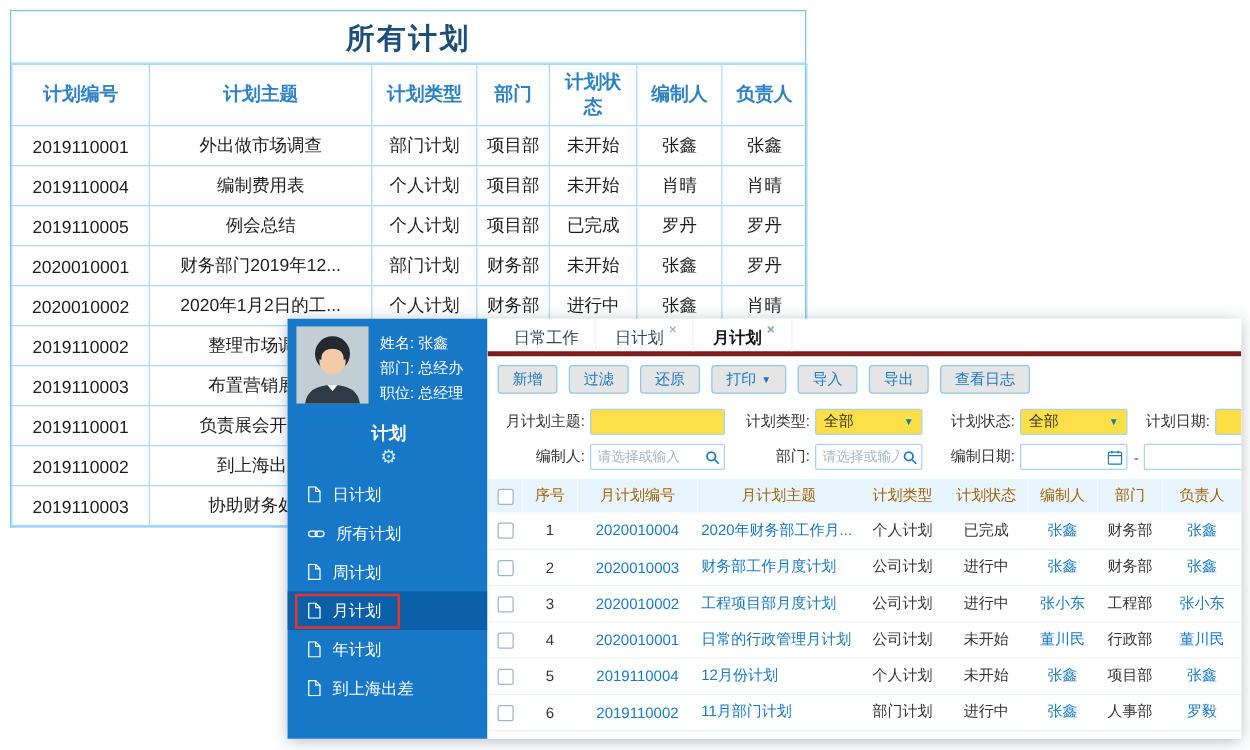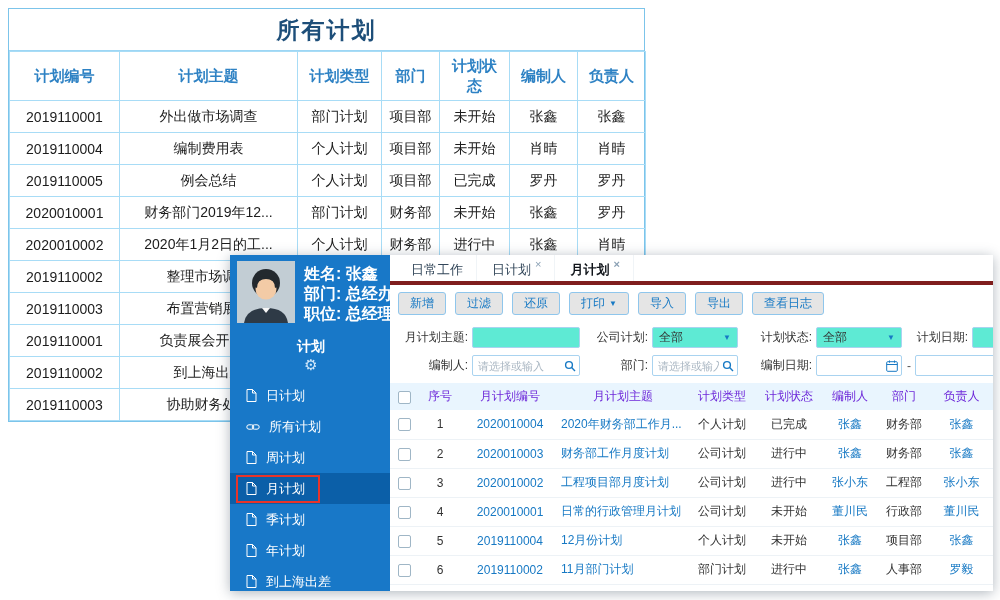--- a/index.html
+++ b/index.html
@@ -19,21 +19,21 @@
 
   
   .app-window { position:absolute; left:230px; top:255px; width:763px; height:336px;
     background:#fff; display:flex; z-index:5; box-shadow:0 2px 12px rgba(30,50,70,.35); }
 
   
   .sidebar { width:160px; flex-shrink:0; background:#1878c8; color:#fff; overflow:hidden; }
   .profile { display:flex; gap:9px; padding:6px 6px 4px 7px; }
   .avatar { width:58px; height:62px; flex-shrink:0; }
   .avatar svg { display:block; width:100%; height:100%; }
-  .profile-info { font-size:16px; line-height:20px; padding-top:3px; white-space:nowrap;font-weight:bold; }
+  .profile-info { font-size:12px; line-height:20px; padding-top:3px; white-space:nowrap; }
   .side-section { display:flex; justify-content:space-between; align-items:center;
     padding:10px 13px 6px 15px; font-size:14px; font-weight:bold;flex-direction:column; }
   .gear { color:#cfe7fb; font-size:15px; font-weight:normal; cursor:pointer; }
   .side-item { display:flex; align-items:center; gap:9px; height:31px; padding-left:16px;
     font-size:13px; cursor:pointer; }
   .side-item.active { background:#0b5fa8; padding-left:6px; }
   .redbox { display:inline-flex; align-items:center; gap:9px; border:2px solid #e8342a;
     padding:3px 13px 3px 8px; }
   .sicon { display:inline-flex; flex-shrink:0; }
 
@@ -49,35 +49,35 @@
   .btn { font-size:12px; color:#1779c4; background:#e5e5e5; border:1px solid #8fc6ec;
     border-radius:3px; height:23px; padding:0 11px; cursor:pointer; white-space:nowrap;
     display:inline-flex; align-items:center; gap:4px; font-family:inherit; }
   .caret { font-size:8px; color:#1779c4; }
 
   .frow { display:flex; align-items:center; height:25px; margin-top:3px; font-size:12px;
     color:#333; padding-left:8px; white-space:nowrap; }
   .flabel { text-align:right; padding-right:4px; flex-shrink:0; }
   .lw74 { width:74px; } .lw62 { width:62px; margin-left:10px; }
   .lw68 { width:68px; margin-left:10px; } .lw60 { width:62px; margin-left:8px; }
-  .fin { height:21px; border:1px solid #a9d3f0; border-radius:2px; background:#5eead4;
+  .fin { height:21px; border:1px solid #a9d3f0; border-radius:2px; background:#fde047;
     flex-shrink:0; }
   .tin { width:108px; font-size:12px; padding:0 5px; font-family:inherit; color:#333; }
   .sel { width:86px; display:flex; align-items:center; justify-content:space-between;
     padding:0 6px; cursor:pointer; color:#333; }
   .inwrap { position:relative; display:flex; align-items:center; flex-shrink:0; }
   .inwrap input { height:21px; border:1px solid #a9d3f0; border-radius:2px;
     padding:0 18px 0 5px; font-size:11px; font-family:inherit; color:#333; }
   .inwrap input::placeholder { color:#a9b6c2; }
   .w108 input { width:108px; } .w86 input { width:86px; }
   .inicon { position:absolute; right:4px; display:inline-flex; cursor:pointer; }
   .dash { margin:0 4px 0 5px; color:#555; }
 
   .app-table { width:603px; border-collapse:collapse; table-layout:fixed; margin-top:5px; }
-  .app-table th { background:#e9f5fe; color:#6d28d9; font-size:12px; font-weight:normal;
+  .app-table th { background:#e9f5fe; color:#a16207; font-size:12px; font-weight:normal;
     height:27px; white-space:nowrap; overflow:hidden; }
   .app-table td { height:29px; font-size:12px; color:#333; text-align:center;
     border-bottom:1px solid #edf2f6; overflow:hidden; white-space:nowrap; }
   .app-table td.subj { text-align:left; padding-left:3px; }
   a.lnk { color:#1779c4; text-decoration:none; cursor:pointer; }
   .cb { display:inline-block; width:13px; height:13px; border:1px solid #9fb6c6;
     border-radius:2px; background:#fff; vertical-align:middle; cursor:pointer; }
 </style>
 </head>
 <body>
@@ -265,29 +265,20 @@
           <span>月计划</span>
         </span>
       </div>
       <div class="side-item">
         <span class="sicon">
             <svg width="11" height="13" viewBox="0 0 11 13">
               <path d="M1 .5h5.5L10 4v8.5H1z" fill="none" stroke="#fff"></path>
               <path d="M6.5 .5V4H10" fill="none" stroke="#fff"></path>
             </svg>
           </span>
-        <span>季计划</span>
-      </div>
-      <div class="side-item">
-        <span class="sicon">
-            <svg width="11" height="13" viewBox="0 0 11 13">
-              <path d="M1 .5h5.5L10 4v8.5H1z" fill="none" stroke="#fff"></path>
-              <path d="M6.5 .5V4H10" fill="none" stroke="#fff"></path>
-            </svg>
-          </span>
         <span>年计划</span>
       </div>
       <div class="side-item">
         <span class="sicon">
             <svg width="11" height="13" viewBox="0 0 11 13">
               <path d="M1 .5h5.5L10 4v8.5H1z" fill="none" stroke="#fff"></path>
               <path d="M6.5 .5V4H10" fill="none" stroke="#fff"></path>
             </svg>
           </span>
         <span>到上海出差</span>
@@ -320,21 +311,21 @@
         <span class="caret">▼</span>
       </button>
       <button class="btn">导入</button>
       <button class="btn">导出</button>
       <button class="btn">查看日志</button>
     </div>
 
     <div class="frow">
       <span class="flabel lw74">月计划主题:</span>
       <input class="fin tin" style="">
-      <span class="flabel lw62">公司计划:</span>
+      <span class="flabel lw62">计划类型:</span>
       <div class="fin sel">
         <span>全部</span>
         <span class="caret">▼</span>
       </div>
       <span class="flabel lw68">计划状态:</span>
       <div class="fin sel">
         <span>全部</span>
         <span class="caret">▼</span>
       </div>
       <span class="flabel lw60">计划日期:</span>

